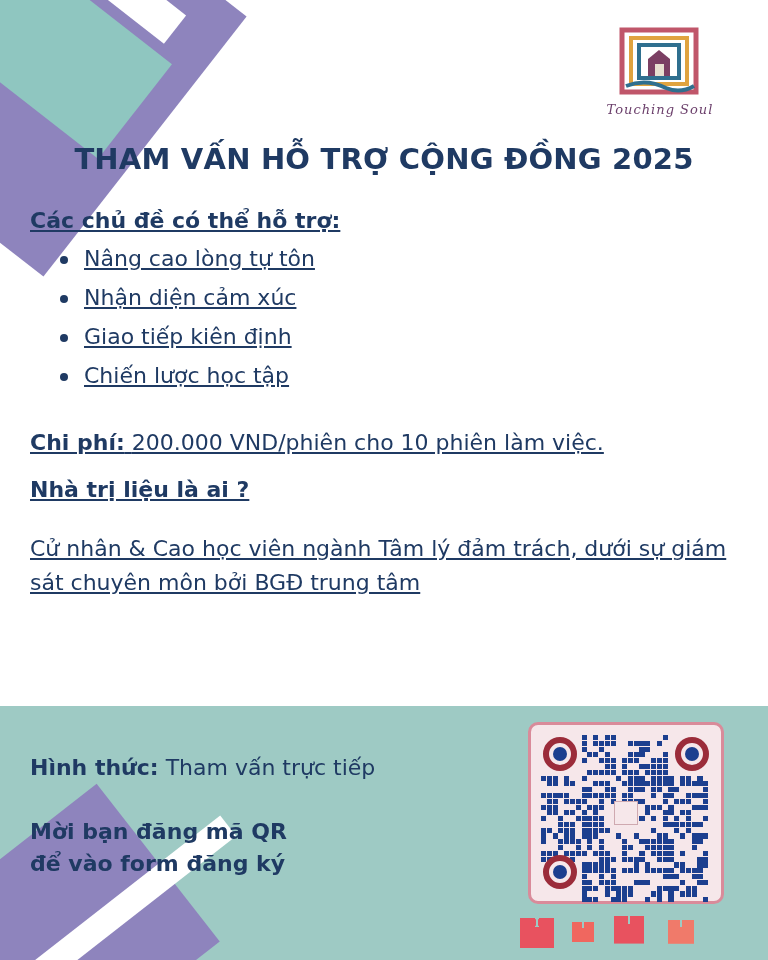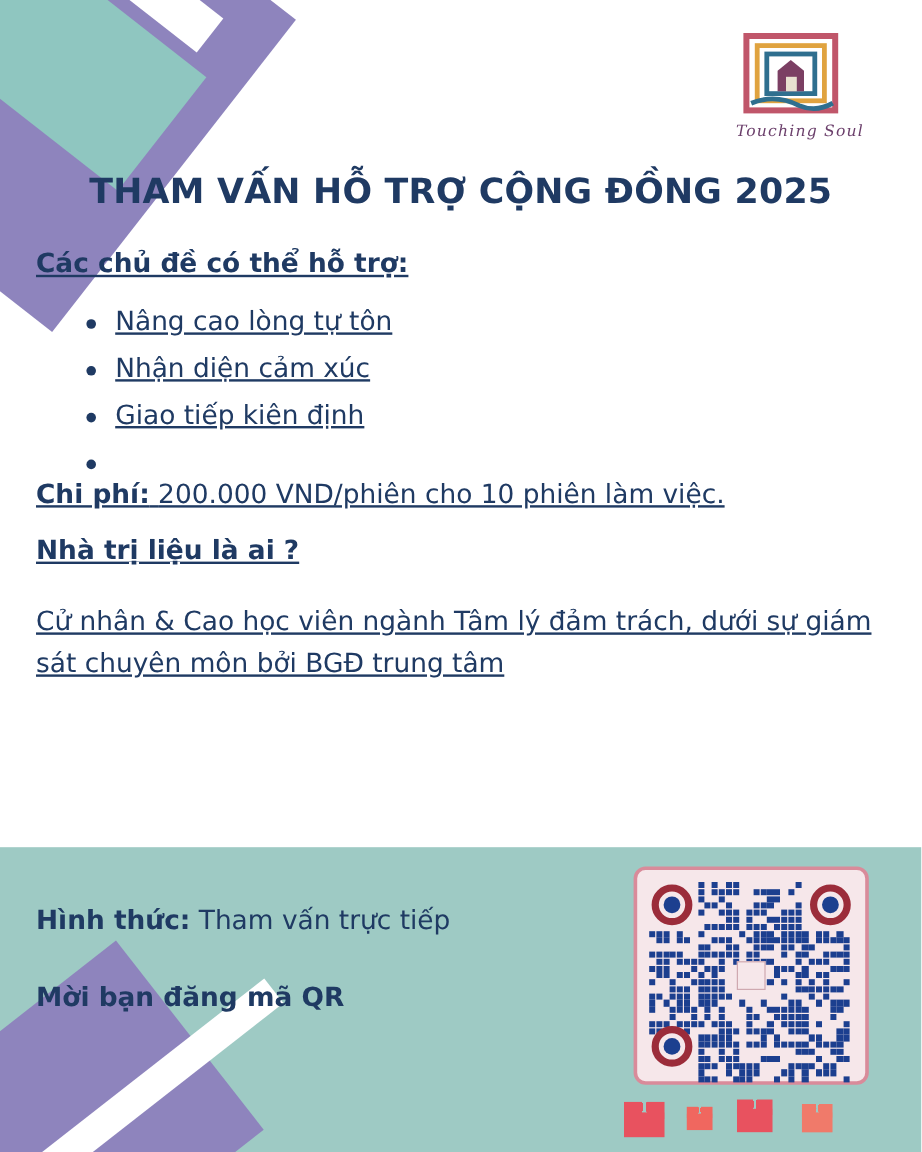--- a/index.html
+++ b/index.html
@@ -79,21 +79,21 @@
     transform: rotate(-38deg);
   }
 
   
   .logo {
     position: absolute;
     right: 48px;
     top: 26px;
     width: 120px;
     height: 110px;
-    text-align: right;
+    text-align: center;
     margin-left: 26px;
   }
   .logo-mark {
     width: 84px;
     height: 72px;
     margin: 0 auto;
     position: relative;
   }
   .logo-name {
     margin-top: 4px;
@@ -125,21 +125,21 @@
     text-decoration: underline;
   }
   .h-sub {
     font-size: 22px;
     font-weight: bold;
     color: #1f3a63;
     margin: 0 0 6px 0;
   }
   ul.topics {
     list-style: none;
-    margin: 16px;
+    margin: 4px;
     padding: 0 0 0 22px;
   }
   ul.topics li {
     font-size: 22px;
     color: #1f3a63;
     line-height: 1.78;
     position: relative;
     padding-left: 28px;
   }
   ul.topics li .bullet {
@@ -313,40 +313,42 @@
       <li>
         <span class="bullet"></span>
         <span>Nhận diện cảm xúc</span>
       </li>
       <li>
         <span class="bullet"></span>
         <span>Giao tiếp kiên định</span>
       </li>
       <li>
         <span class="bullet"></span>
+        <span>Chiến lược học tập</span>
       </li>
     </ul>
 
     <div class="price-row">
       <span class="lbl">Chi phí:</span>
       <span>200.000 VND/phiên cho 10 phiên làm việc.</span>
     </div>
 
     <div class="q-row">Nhà trị liệu là ai ?</div>
 
     <div class="para">Cử nhân &amp; Cao học viên ngành Tâm lý đảm trách, dưới sự giám sát chuyên môn bởi BGĐ trung tâm</div>
   </div>
 
   <div class="band-text">
     <div class="mode-row">
       <span class="lbl">Hình thức:</span>
       <span>Tham vấn trực tiếp</span>
     </div>
     <div class="cta">
       <div>Mời bạn đăng mã QR</div>
+      <div>để vào form đăng ký</div>
     </div>
   </div>
 
   <div class="qr-box">
     <div class="qr-canvas" id="qr-canvas">
         <div class="qr-cell" style="left: 40.5517px; top: 0px; width: 5.09793px; height: 5.09793px; background: rgb(28, 63, 143);"></div>
         <div class="qr-cell" style="left: 52.1379px; top: 0px; width: 5.09793px; height: 5.09793px; background: rgb(28, 63, 143);"></div>
         <div class="qr-cell" style="left: 63.7241px; top: 0px; width: 5.09793px; height: 5.09793px; background: rgb(28, 63, 143);"></div>
         <div class="qr-cell" style="left: 69.5172px; top: 0px; width: 5.09793px; height: 5.09793px; background: rgb(28, 63, 143);"></div>
         <div class="qr-cell" style="left: 121.655px; top: 0px; width: 5.09793px; height: 5.09793px; background: rgb(28, 63, 143);"></div>

